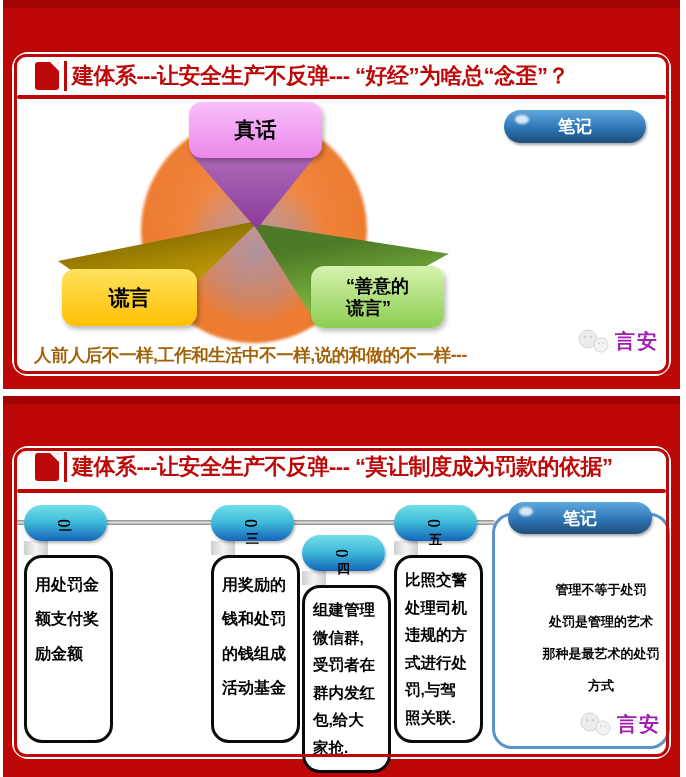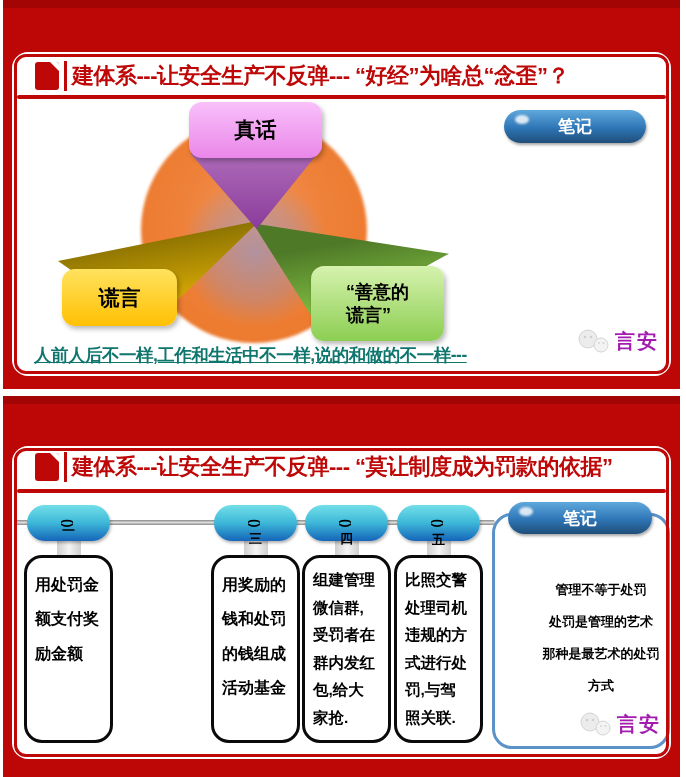--- a/index.html
+++ b/index.html
@@ -44,26 +44,26 @@
   .cone-gold{left:46px;top:164px;width:202px;height:110px;
     clip-path:polygon(100% 4%,0 41%,46% 100%);
     background:linear-gradient(170deg,#8e7401 28%,#e0b005 78%);}
   .cone-green{left:241px;top:166px;width:196px;height:108px;
     clip-path:polygon(0 5%,100% 33%,33% 100%);
     background:linear-gradient(170deg,#4e7927 28%,#85c244 80%);}
   .dbox{position:absolute;display:flex;align-items:center;justify-content:center;
     text-align:left;border-radius:13px;box-shadow:2px 3px 5px rgba(0,0,0,.28);}
   .dbox.pink{left:177px;top:50px;width:133px;height:56px;font-size:21px;
     background:linear-gradient(180deg,#f9c0f9 0%,#ea87ea 100%);}
-  .dbox.yellow{left:50px;top:217px;width:115px;height:57px;font-size:21px;
+  .dbox.yellow{left:50px;top:217px;width:135px;height:57px;font-size:21px;
     background:linear-gradient(180deg,#ffe25e 0%,#ffc003 100%);}
-  .dbox.green{left:299px;top:214px;width:133px;height:75px;font-size:18px;line-height:1.25;
+  .dbox.green{left:299px;top:214px;width:133px;height:62px;font-size:18px;line-height:1.25;
     background:linear-gradient(180deg,#d6f2ae 0%,#8cce52 100%);}
-  .footnote{position:absolute;left:22px;top:291px;color:#0f766e;font-size:17.5px;
-    white-space:nowrap;letter-spacing:-0.5px;text-decoration:underline;}
+  .footnote{position:absolute;left:22px;top:291px;color:#a16207;font-size:17.5px;
+    white-space:nowrap;letter-spacing:-0.5px;}
 
   
   .notes{position:absolute;background:#fff;border:3px solid #5b93c9;border-radius:20px;
     text-align:center;z-index:10;}
   .notes1{left:480px;top:73px;width:168px;height:233px;}
   .notes2{left:480px;top:67px;width:172px;height:230px;}
   .notes1 .notes-body{padding-top:70px;font-size:18px;line-height:2.3;}
   .notes2 .notes-body{padding-top:58px;font-size:13px;line-height:2.45;margin-left:40px;}
   .notes-pill{position:absolute;display:flex;align-items:center;justify-content:center;
     border-radius:17px;color:#fff;font-size:17px;z-index:12;
@@ -75,22 +75,22 @@
     background:rgba(255,255,255,.8);filter:blur(1px);}
 
   .watermark{position:absolute;display:flex;align-items:center;gap:2px;z-index:30;
     color:#a21caf;font-size:20px;letter-spacing:2px;}
   .wm1{right:12px;top:276px;}
   .wm2{right:10px;top:265px;}
 
   
   .hbar{position:absolute;left:3px;top:74px;width:480px;height:5px;border-radius:2px;
     background:linear-gradient(180deg,#8a8a8a,#dcdcdc 50%,#8a8a8a);}
-  .col{position:absolute;top:59px;width:89px;display:flex;flex-direction:column;align-items:center;}
-  .c1{left:12px;}.c2{left:105px;}.c3{left:199px;}.c4{left:290px;}.c5{left:382px;}
+  .col{position:absolute;top:59px;width:89px;display:flex;flex-direction:column;align-items:flex-start;}
+  .c1{left:12px;}.c2{left:105px;}.c3{left:199px;}.c4{left:290px;margin-top:30px;}.c5{left:382px;}
   .step-pill{width:83px;height:36px;border-radius:18px;display:flex;align-items:center;
     justify-content:center;z-index:3;
     background:linear-gradient(180deg,#72dfe8 0%,#3fb9d9 48%,#1565b8 100%);
     box-shadow:1px 2px 3px rgba(0,0,0,.3);}
   .step-label{writing-mode:vertical-rl;text-orientation:mixed;font-size:13px;line-height:1;}
   .vconn{width:24px;height:14px;background:linear-gradient(90deg,#cfcfcf,#f5f5f5 50%,#cfcfcf);}
   .step-box{box-sizing:border-box;width:89px;height:188px;background:#fff;
     border:3px solid #0a0a0a;border-radius:18px;padding:10px 4px 0 8px;
     font-size:16px;line-height:2.15;}
   .c4 .step-box,.c5 .step-box{font-size:15.5px;line-height:1.78;padding-top:8px;}

